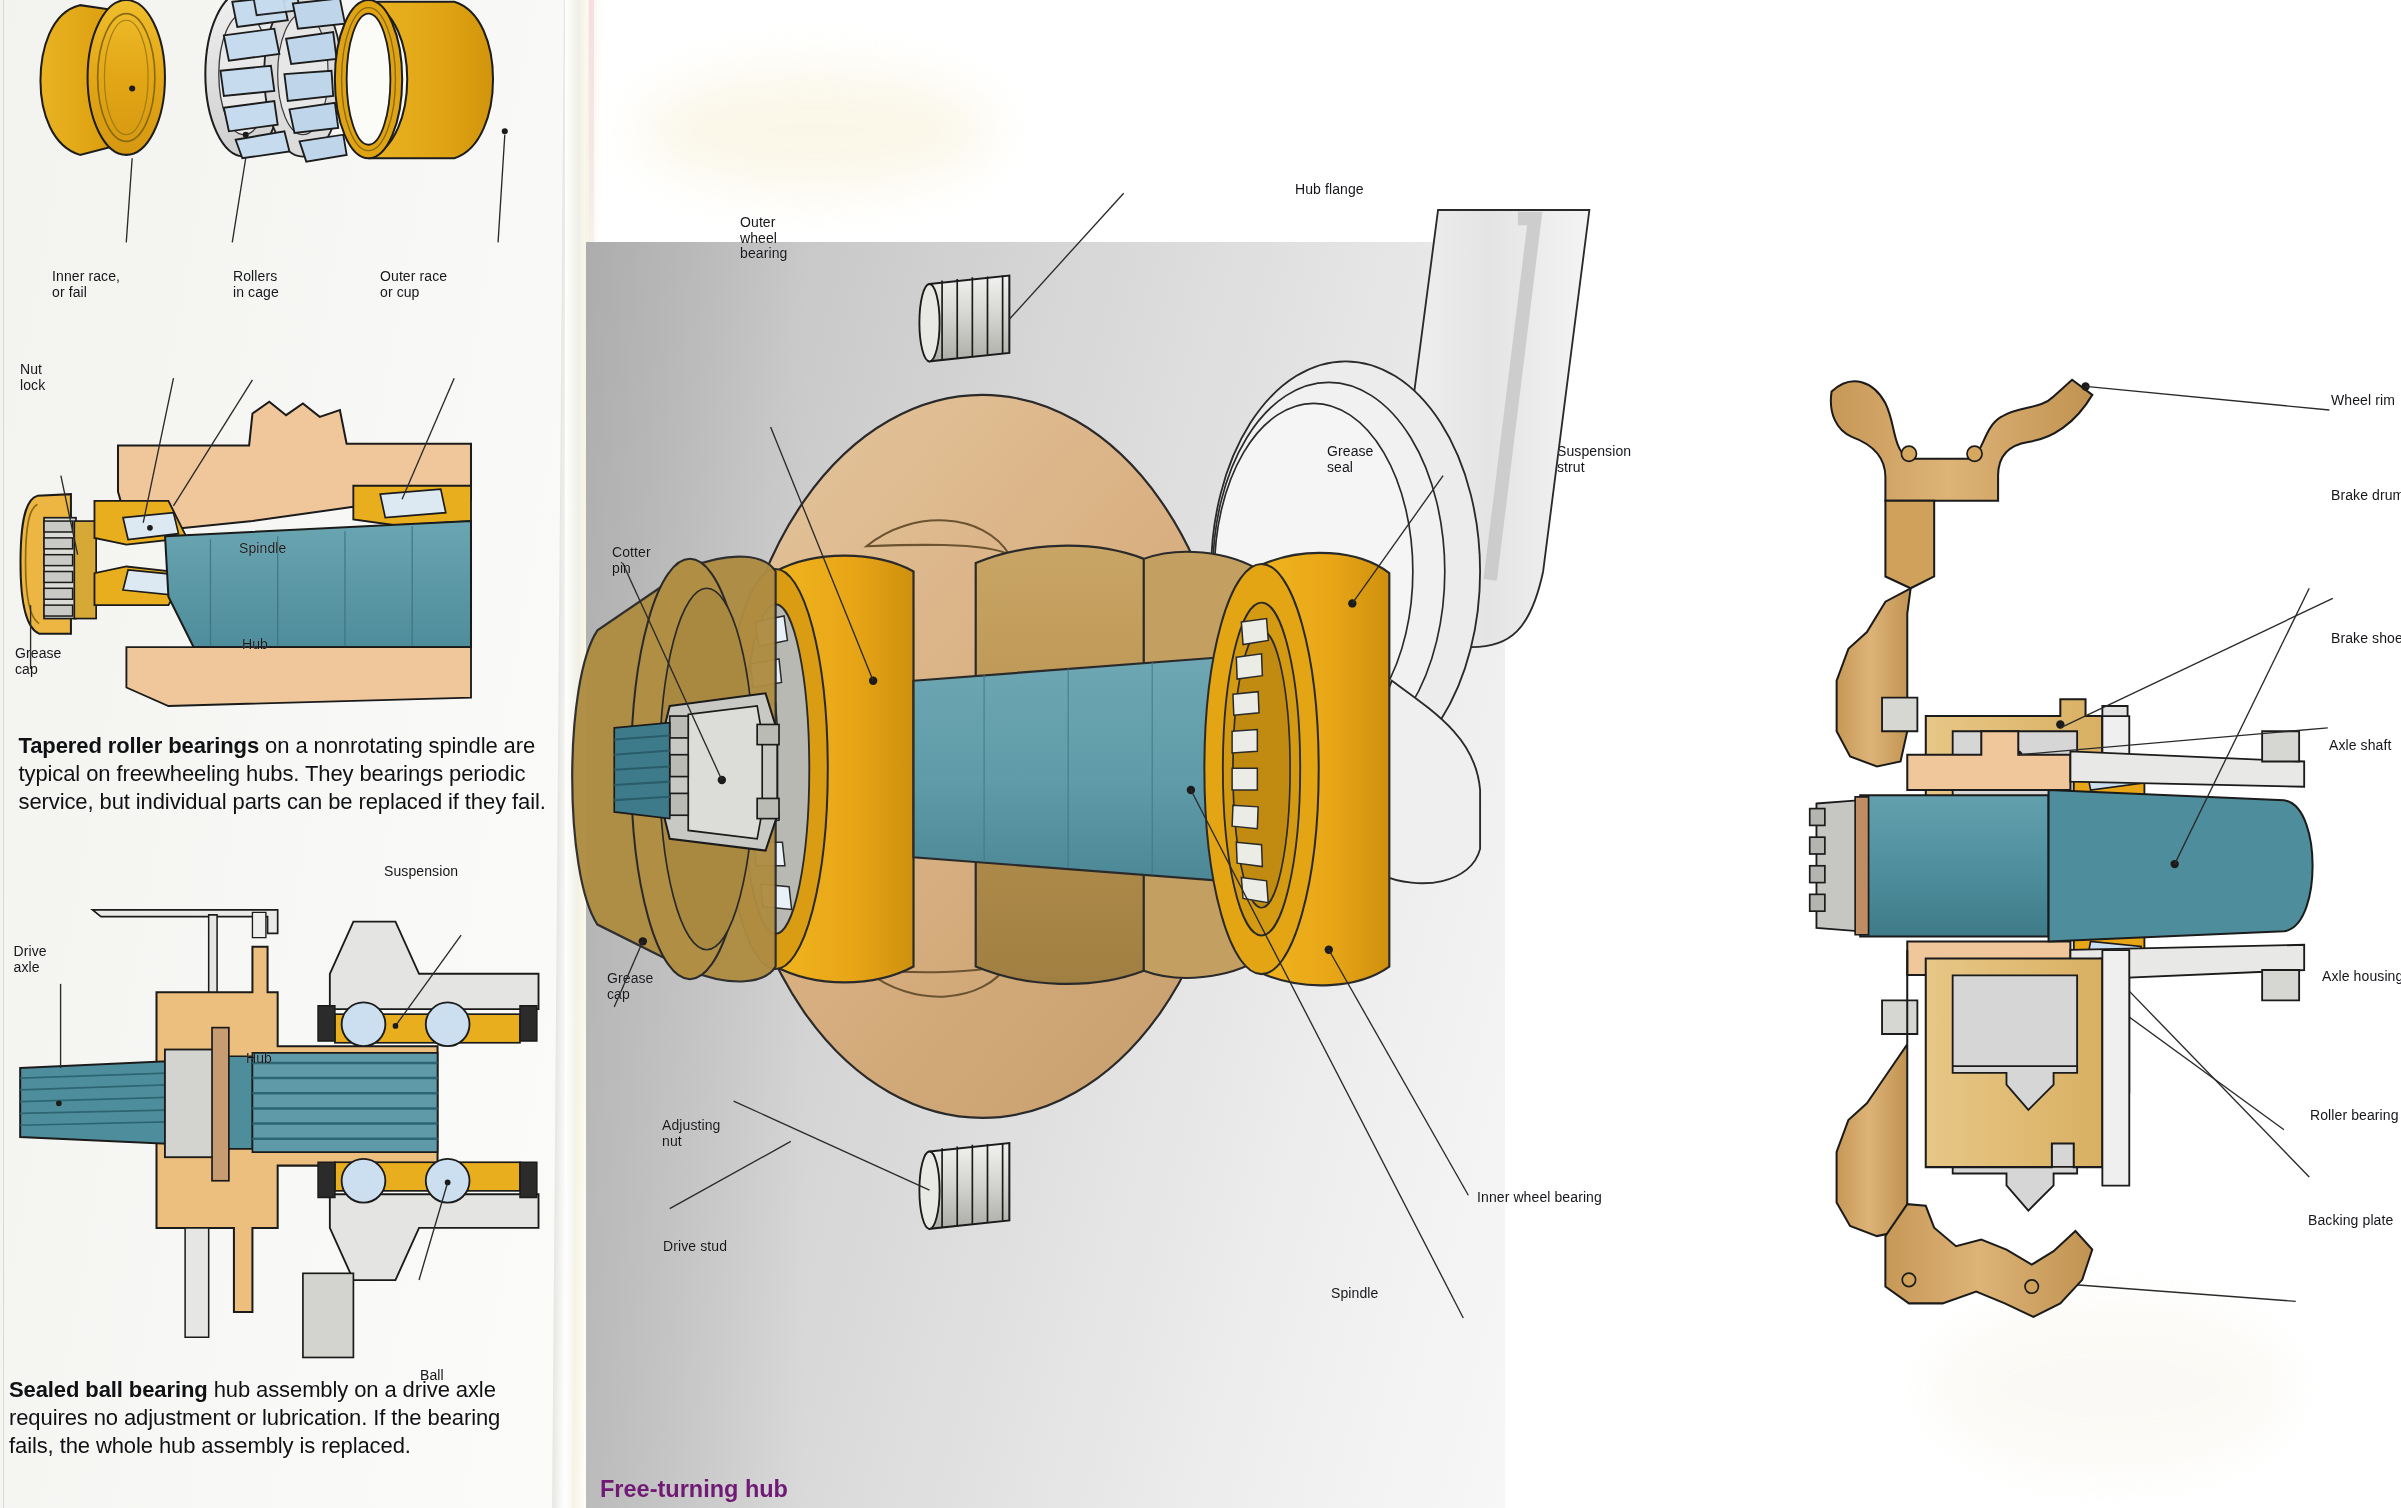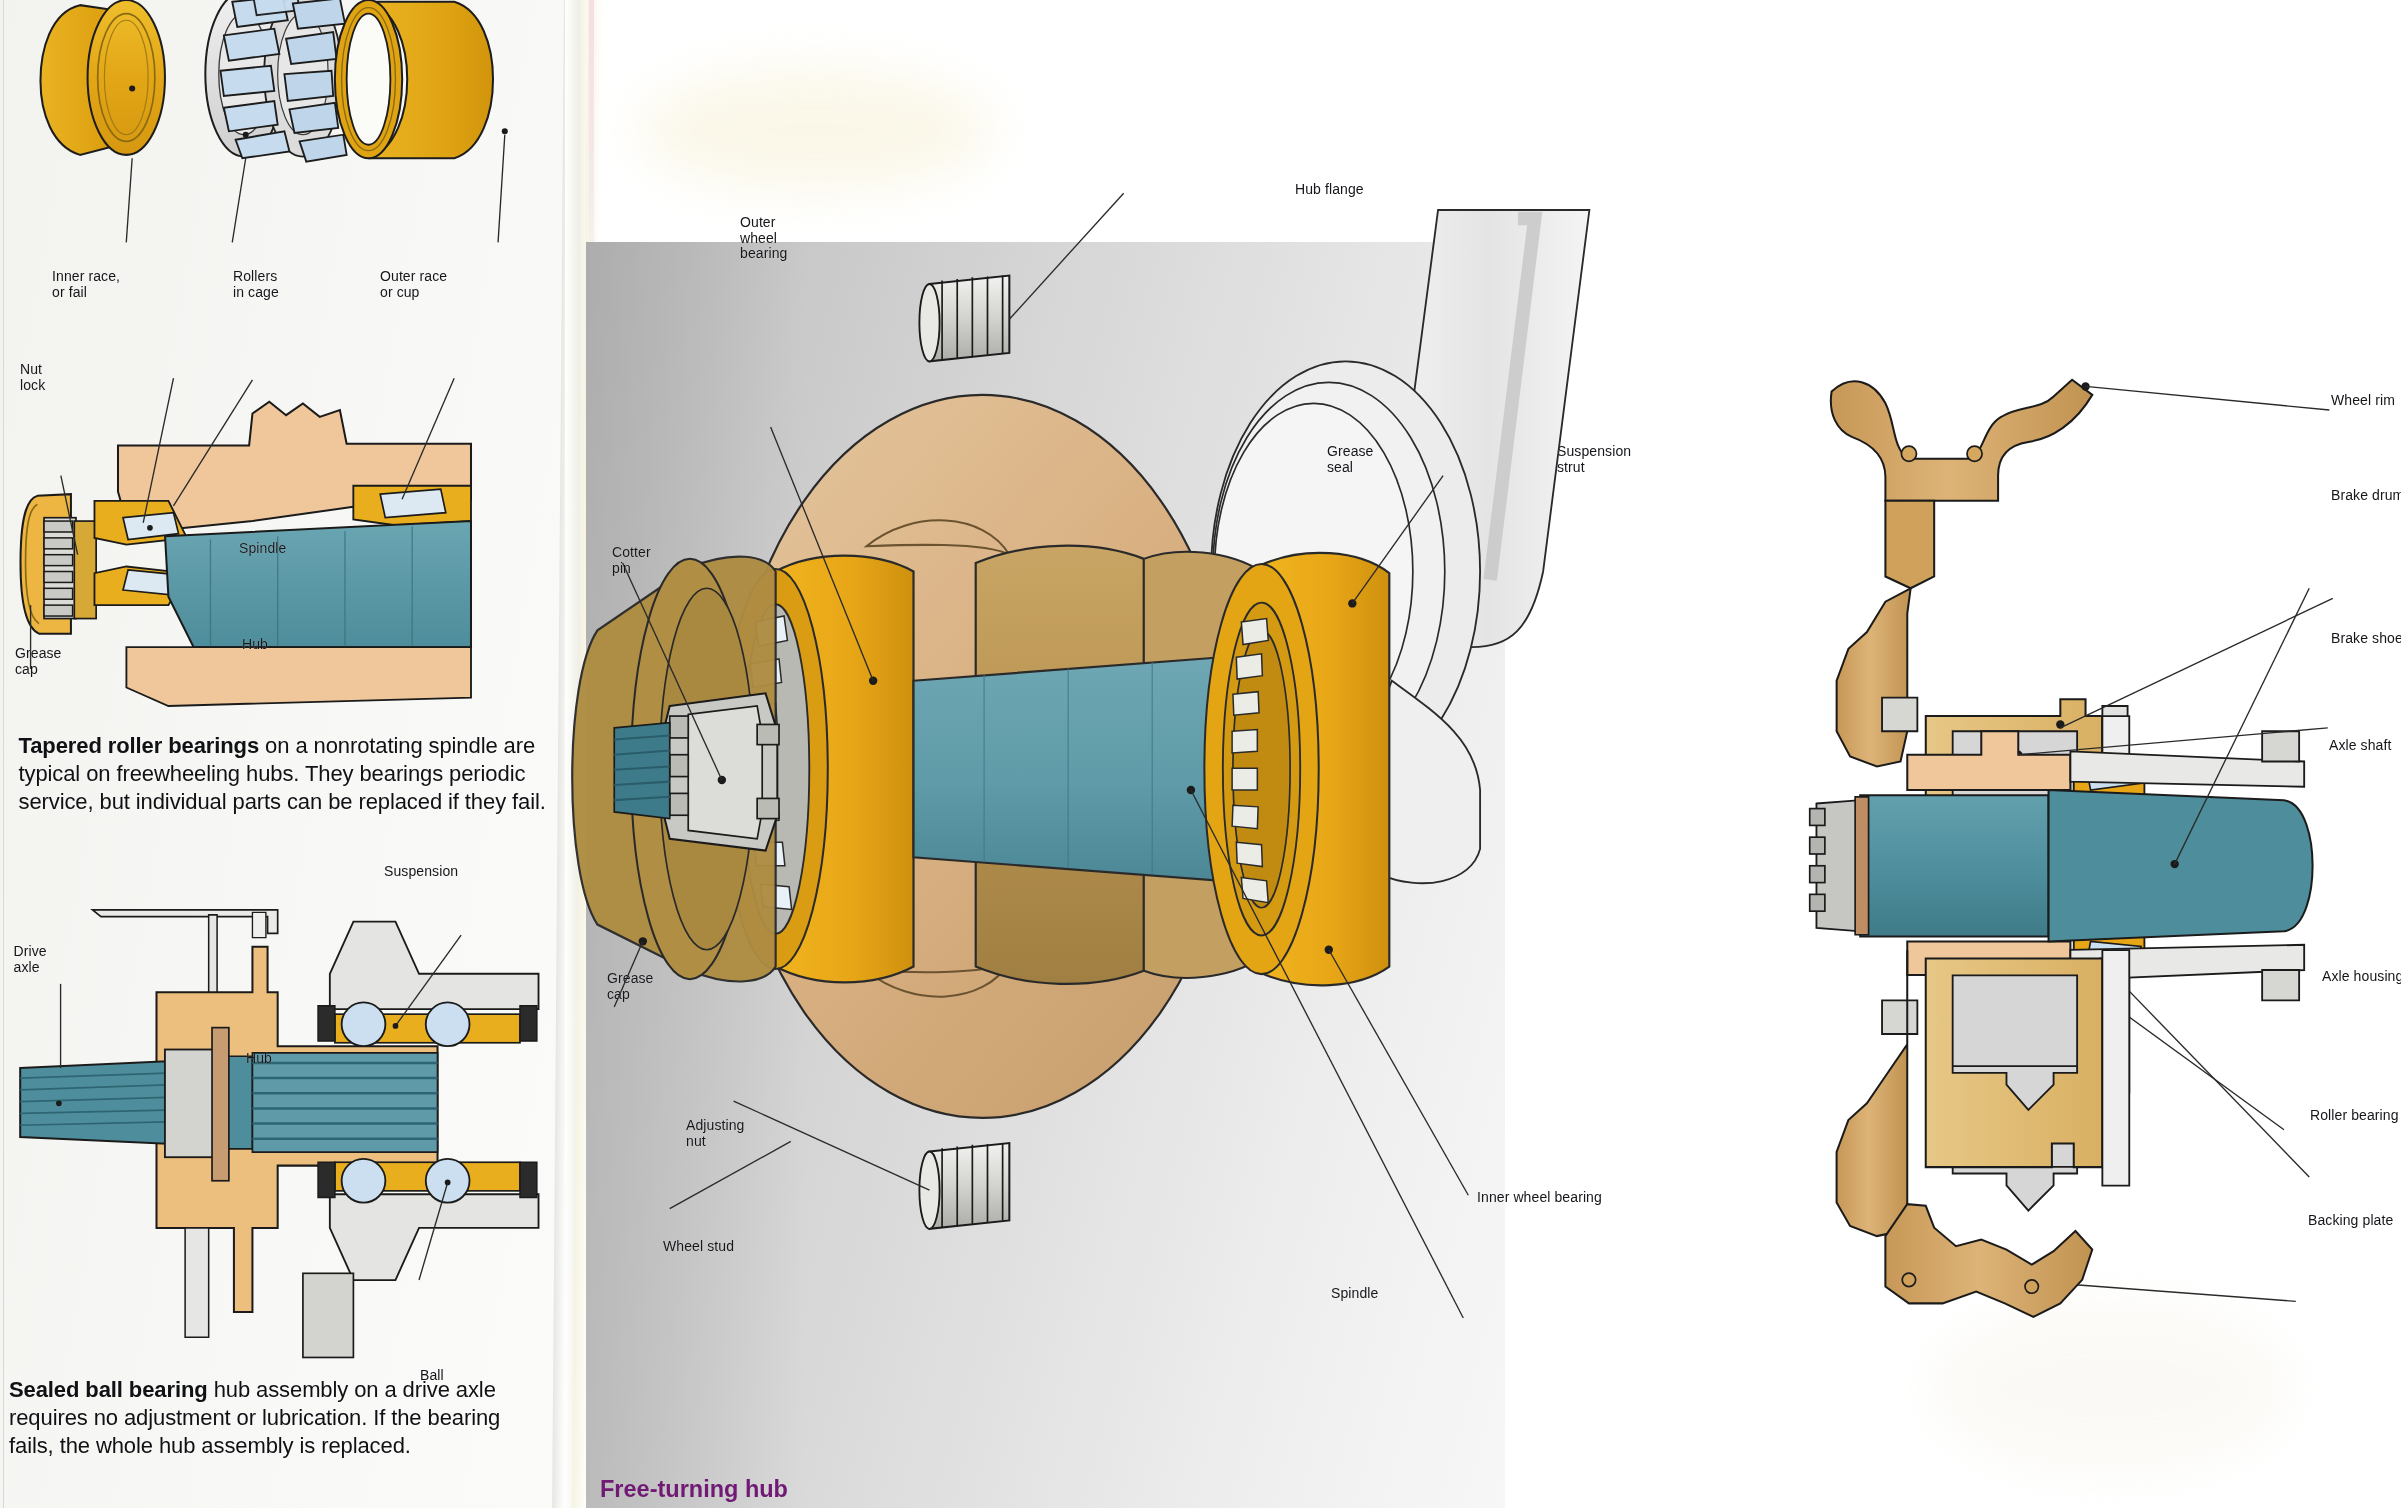--- a/index.html
+++ b/index.html
@@ -419,23 +419,23 @@
 </svg>
 
 <div class="lbl" style="left:1295px;top:182px;">Hub flange</div>
 <div class="lbl" style="left:740px;top:215px;">Outer
 wheel
 bearing</div>
 <div class="lbl" style="left:612px;top:545px;">Cotter
 pin</div>
 <div class="lbl" style="left:607px;top:971px;">Grease
 cap</div>
-<div class="lbl" style="left:662px;top:1118px;margin-left:24px;">Adjusting
+<div class="lbl" style="left:662px;top:1118px;">Adjusting
 nut</div>
-<div class="lbl" style="left:663px;top:1239px;">Wheel stud</div>
+<div class="lbl" style="left:663px;top:1239px;">Drive stud</div>
 <div class="lbl" style="left:1327px;top:444px;">Grease
 seal</div>
 <div class="lbl" style="left:1557px;top:444px;">Suspension
 strut</div>
 <div class="lbl" style="left:1477px;top:1190px;">Inner wheel bearing</div>
 <div class="lbl" style="left:1331px;top:1286px;">Spindle</div>
 
 <div class="panel-cap" style="left:600px;top:1476px;">Free-turning hub</div>
 
 <svg width="656" height="925" style="left:1808px;top:336px;" viewBox="0 0 780 1100">

